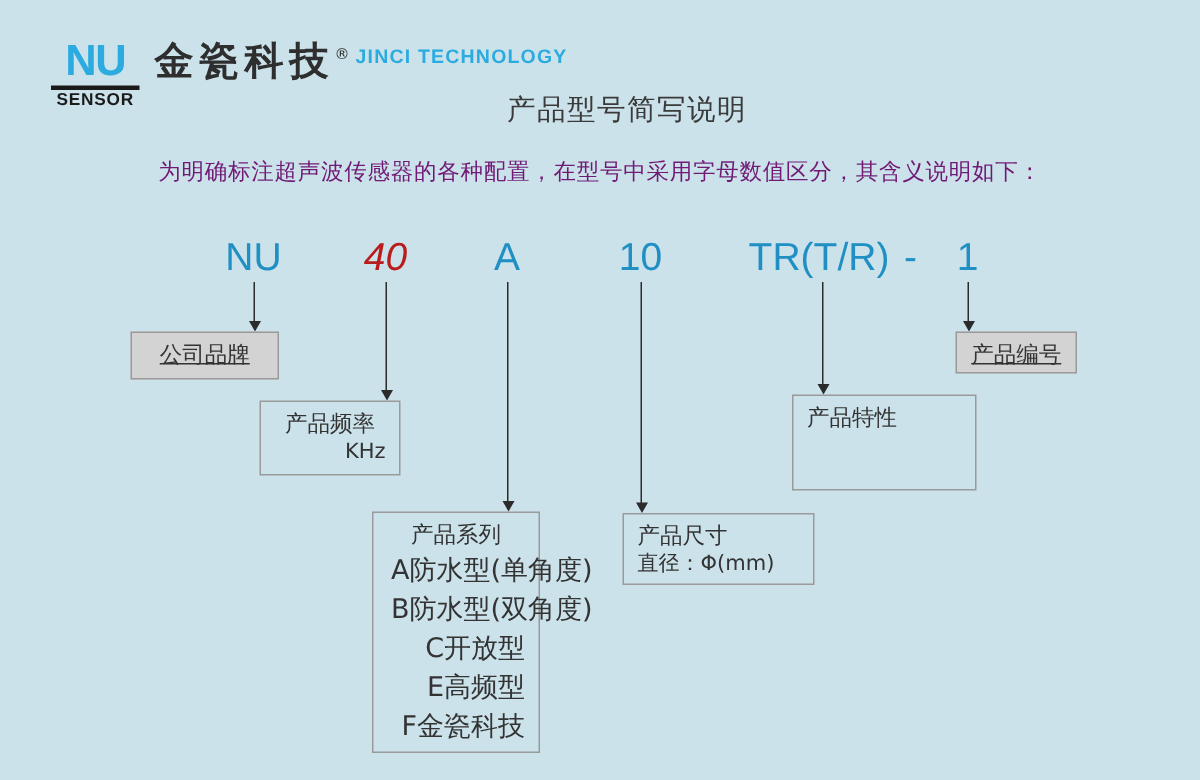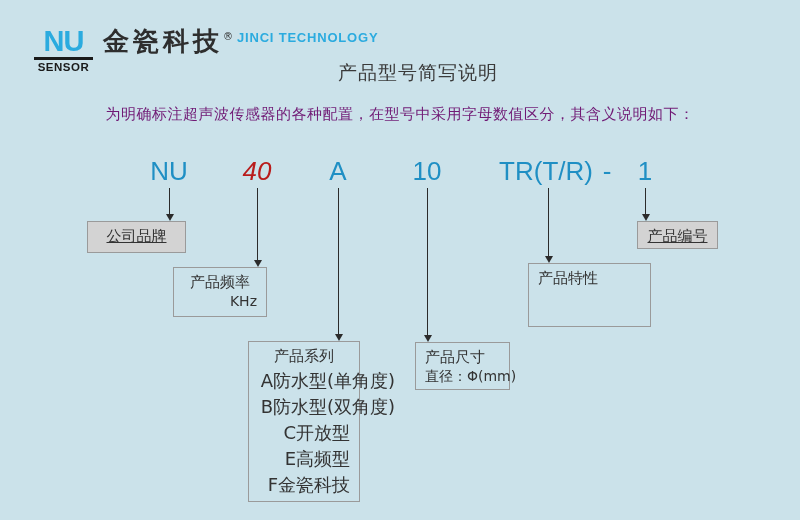--- a/index.html
+++ b/index.html
@@ -223,21 +223,21 @@
           <div class="box-title center">产品系列</div>
           <div class="series-list">
             <div class="series-row"><span class="letter">A</span><span>防水型(单角度)</span></div>
             <div class="series-row"><span class="letter">B</span><span>防水型(双角度)</span></div>
             <div class="series-row"><span class="letter">C</span><span>开放型</span></div>
             <div class="series-row"><span class="letter">E</span><span>高频型</span></div>
             <div class="series-row"><span class="letter">F</span><span>金瓷科技</span></div>
           </div>
         </div>
       </div>
-      <div class="box plain" style="left: 415px; top: 342px; width: 95px; height: 48px;">
+      <div class="box plain" style="left: 415px; top: 342px; width: 128px; height: 48px;">
         <div class="box-pad">
           <div class="box-title">产品尺寸</div>
           <div class="box-sub">直径：Φ(mm)</div>
         </div>
       </div>
       <div class="box plain" style="left: 528px; top: 263px; width: 123px; height: 64px;">
         <div class="box-pad">
           <div class="box-title">产品特性</div>
         </div>
       </div>

